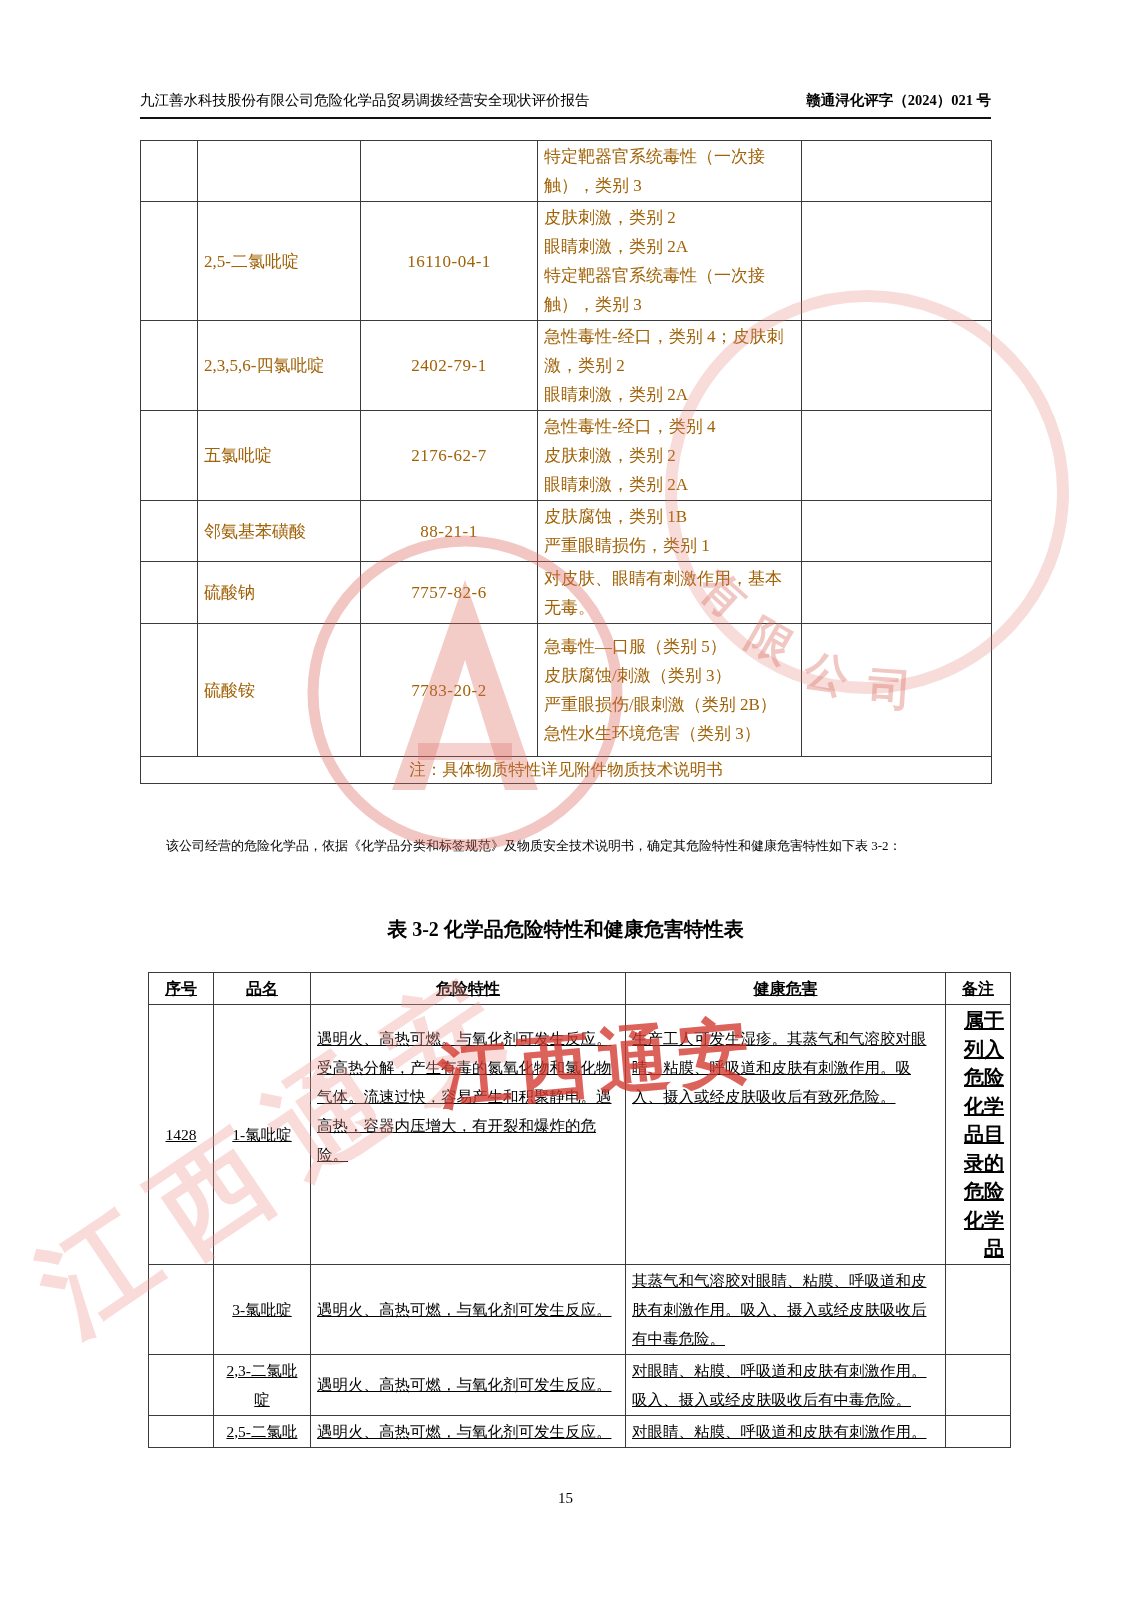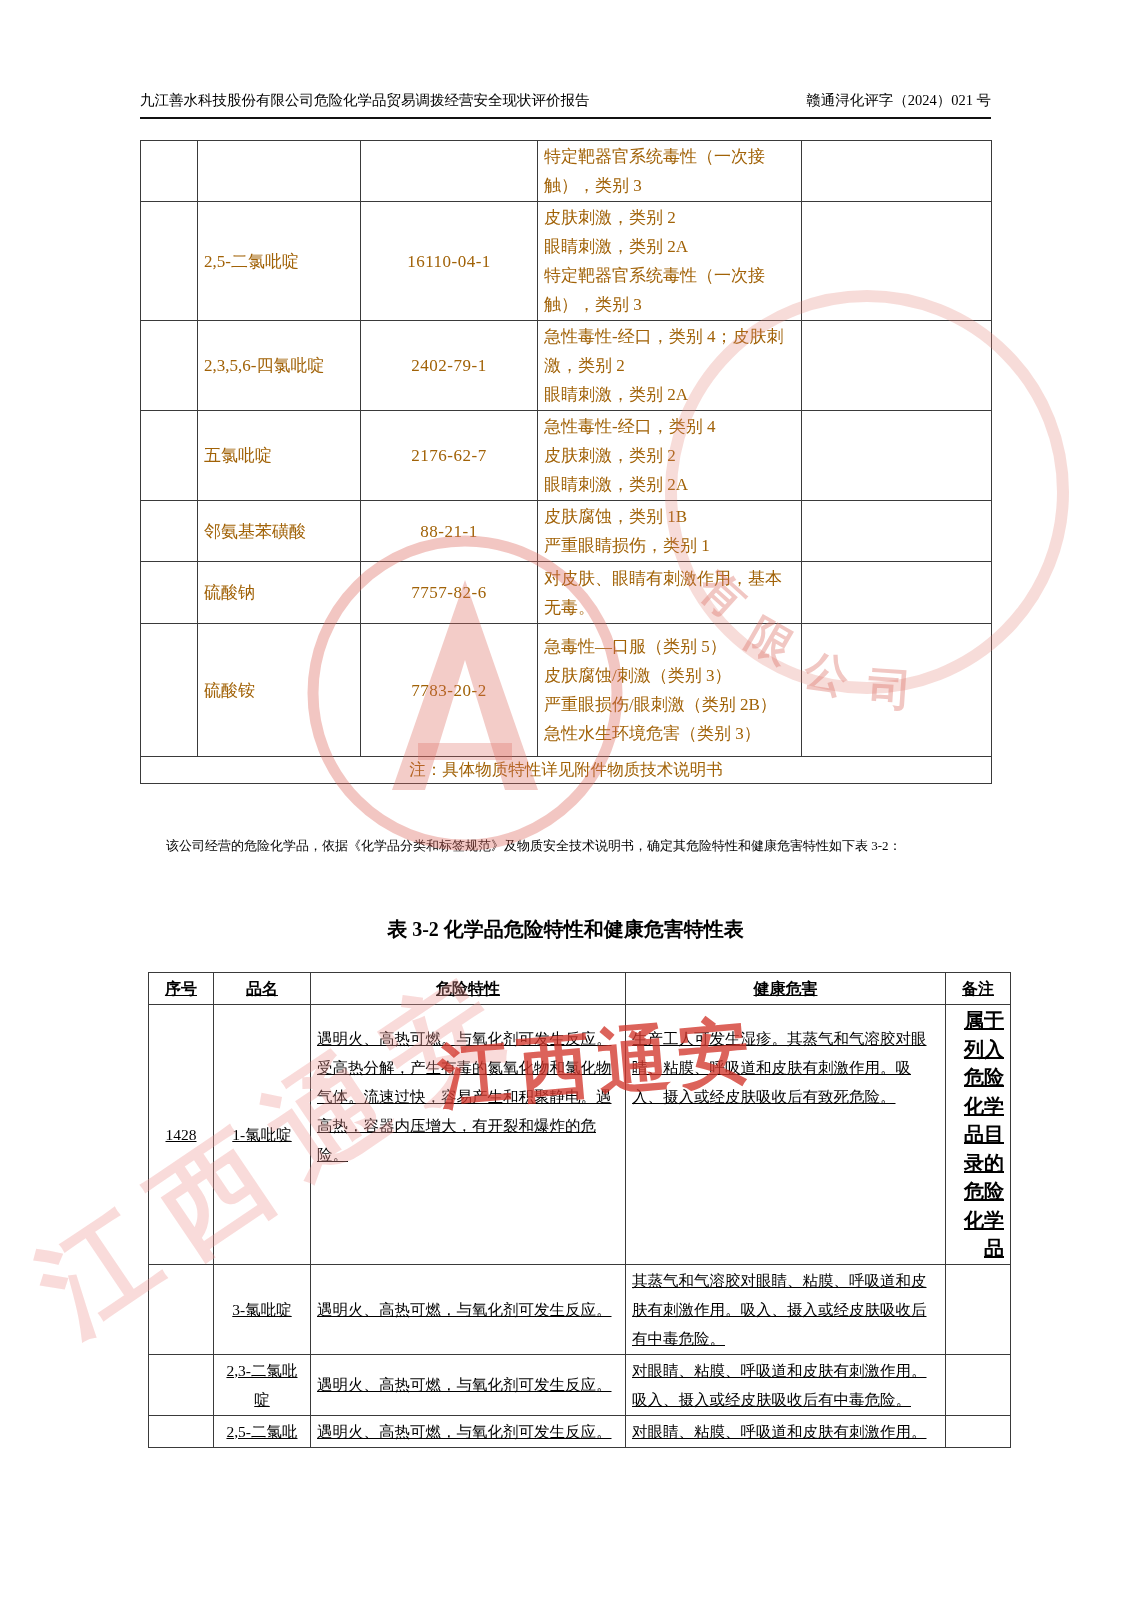--- a/index.html
+++ b/index.html
@@ -1,21 +1,21 @@
 <!DOCTYPE html>
 <html><head>
 <meta charset="utf-8">
 <style>
   html,body{margin:0;padding:0;background:#888;}
   .page{position:relative;width:1131px;height:1600px;background:#fff;overflow:hidden;
         font-family:"Liberation Serif","DejaVu Serif",serif;color:#000;margin:0 auto;}
   
   .header{position:absolute;top:90px;left:140px;width:851px;display:flex;
           justify-content:space-between;align-items:flex-end;font-size:14.5px;line-height:20px;}
-  .header .right{font-weight:normal;white-space:nowrap;}
+  .header .right{font-weight:bold;white-space:nowrap;}
   .header-rule{position:absolute;top:117px;left:140px;width:851px;border-top:2px solid #111;}
 
   
   table{border-collapse:collapse;table-layout:fixed;}
   td,th{border:1px solid #3a3a3a;padding:1px 6px;vertical-align:middle;
         white-space:pre-line;word-break:break-all;overflow:hidden;}
 
   
   .t1wrap{position:absolute;top:140px;left:140px;}
   .t1{width:851px;font-size:17px;line-height:29px;}
@@ -202,20 +202,21 @@
         <td class="seq"></td>
         <td class="pname">2,5-二氯吡</td>
         <td class="hz">遇明火、高热可燃，与氧化剂可发生反应。</td>
         <td class="hl">对眼睛、粘膜、呼吸道和皮肤有刺激作用。</td>
         <td class="remark"></td>
       </tr>
     </tbody>
       </table>
   </div>
 
+  <div class="pageno">15</div>
 
   <div class="wm wm-seal">
     <svg width="330" height="330" viewBox="0 0 330 330">
       <circle cx="165" cy="165" r="152" fill="none" stroke="rgba(221,106,95,0.38)" stroke-width="11"></circle>
       <path d="M165,52 L238,262 L205,262 L165,132 L125,262 L92,262 Z" fill="rgba(221,106,95,0.34)"></path>
       <path d="M118,215 L212,215 L212,232 L118,232 Z" fill="rgba(221,106,95,0.30)"></path>
     </svg>
   </div>
   <div class="wm wm-circle2"></div>
   <span class="wm wm-arc-char" style="top:565px;left:700px;transform:rotate(42deg);">有</span>

